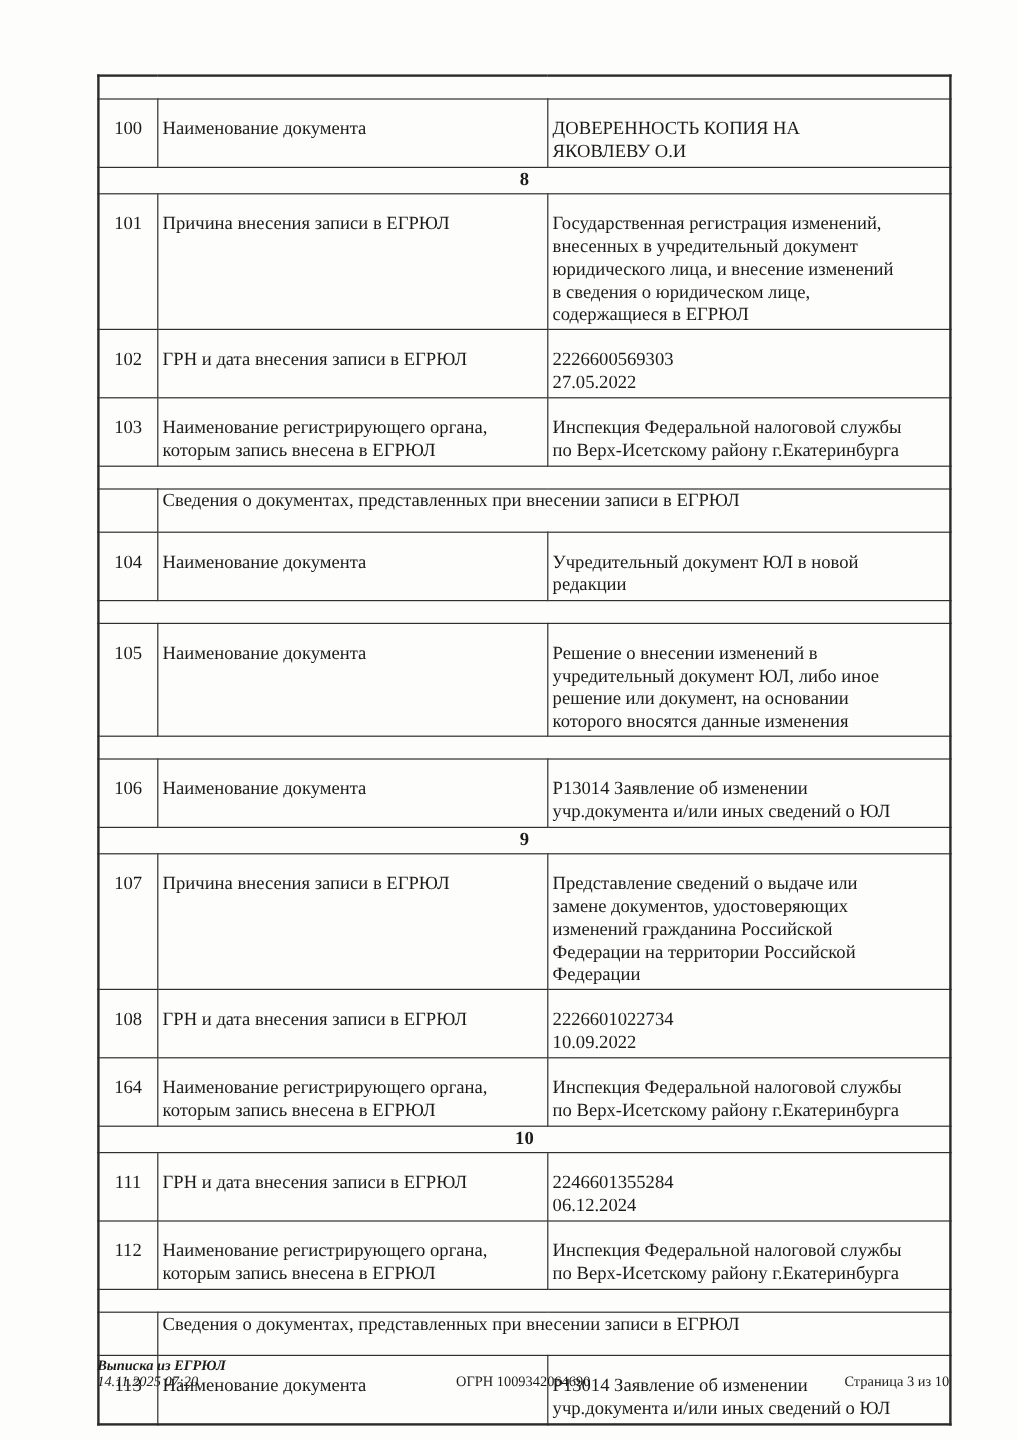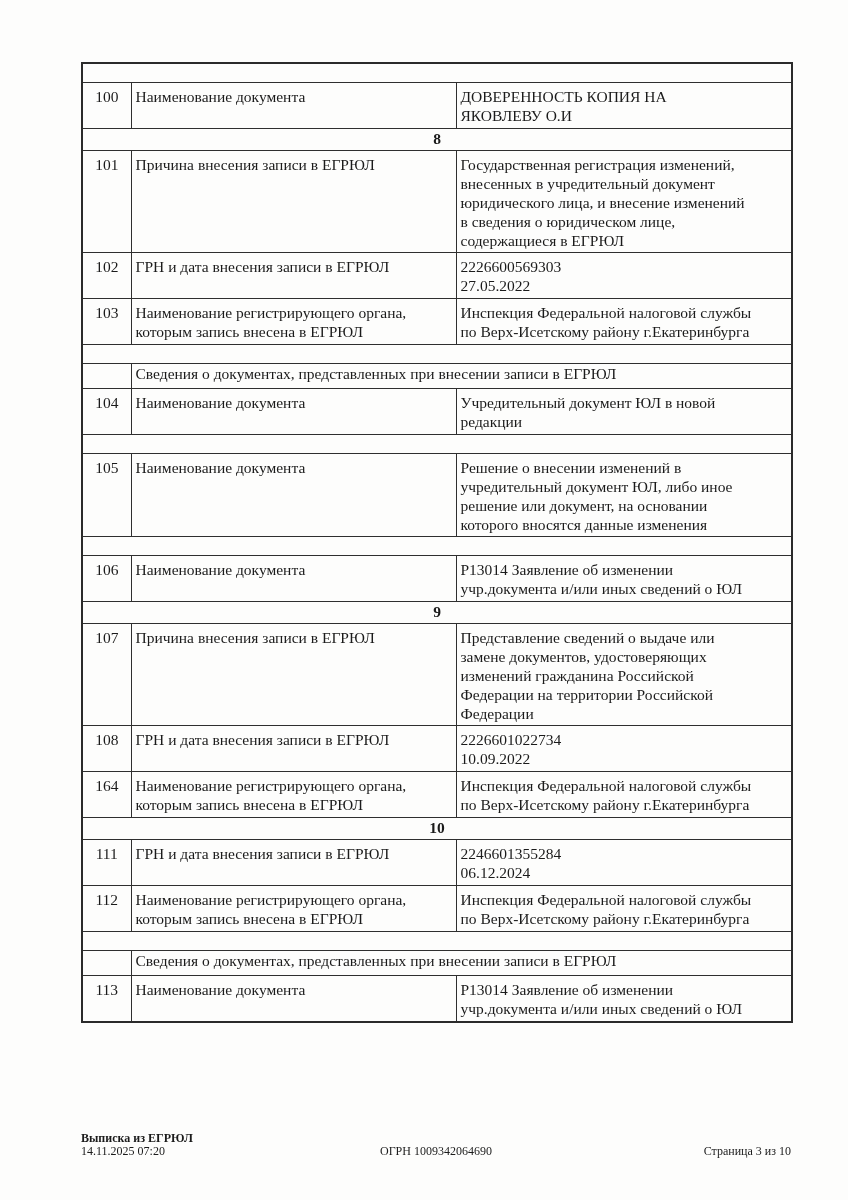--- a/index.html
+++ b/index.html
@@ -15,40 +15,40 @@
 
   table.egrul{
     position:absolute;left:81px;top:62px;width:710px;
     border-collapse:collapse;table-layout:fixed;
     border:2px solid #2b2b2b;
     font-size:15.5px;line-height:19px;
   }
   table.egrul td{
     border:1px solid #2f2f2f;
     vertical-align:top;
-    padding:4px 4px 2px 4px;
+    padding:15px 4px 2px 4px;
     white-space:pre-line;
     overflow:hidden;
     word-wrap:break-word;
   }
   tr.data > td{height:39px;}
   td.num{text-align:center;padding:1px 2px;}
   tr.section > td{
     text-align:center;font-weight:bold;
     height:18px;padding:0 0 2px 0;white-space:nowrap;
   }
   tr.spacer > td{height:18px;padding:0;}
   tr.subheader > td{height:18px;font-family:Liberation Serif, serif;}
   tr.subheader > td.text{padding:0 4px 2px 4px;white-space:nowrap;}
 
   .footer{
     position:absolute;left:81px;top:1132px;width:710px;height:30px;
     font-size:12px;line-height:13px;
   }
-  .footer .left{position:absolute;left:0;top:0;text-align:left;}
+  .footer .left{position:absolute;left:0;top:0;text-align:left;font-style:italic;}
   .footer .left .doc-type{font-weight:bold;}
   .footer .center{position:absolute;left:0;top:13px;width:100%;text-align:center;}
   .footer .right{position:absolute;right:0;top:13px;text-align:right;}
 </style>
 </head>
 <body>
 
 <div class="page">
 
   <table class="egrul">

